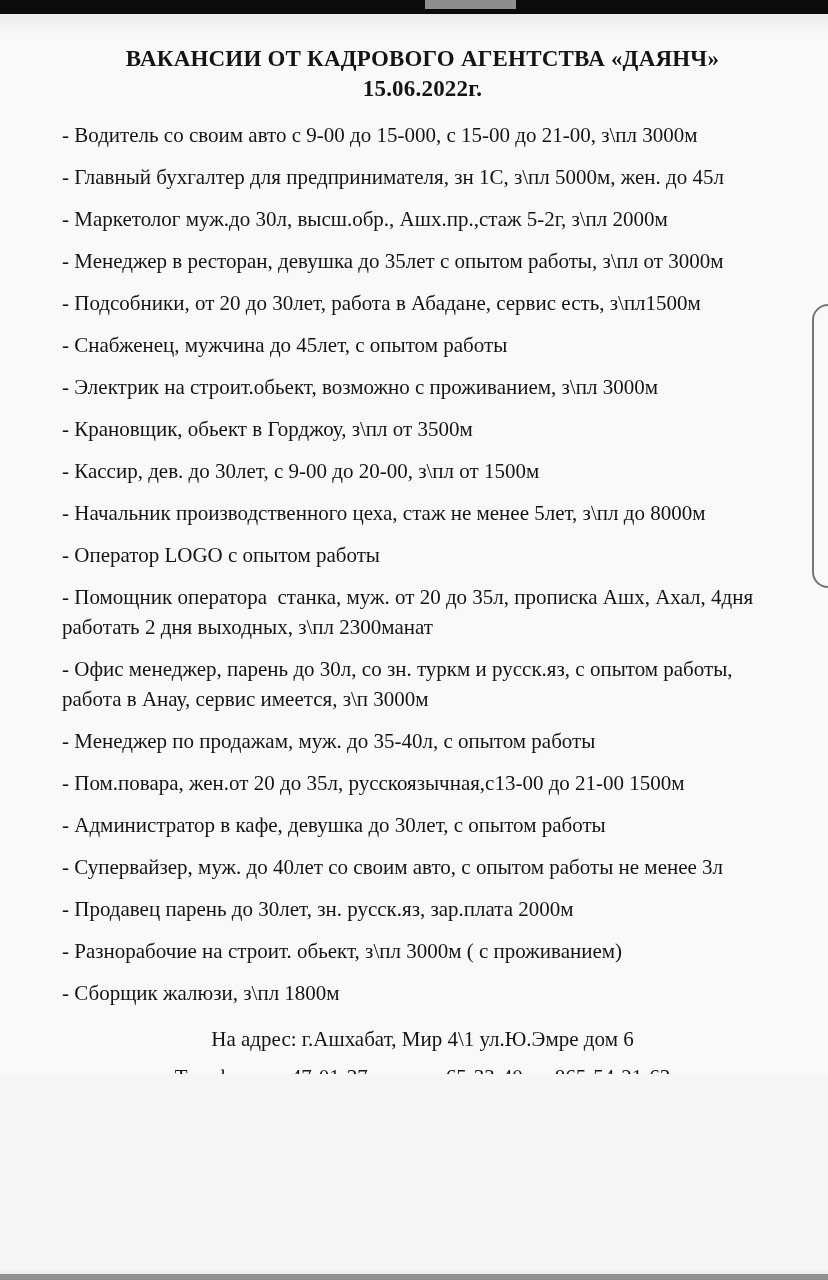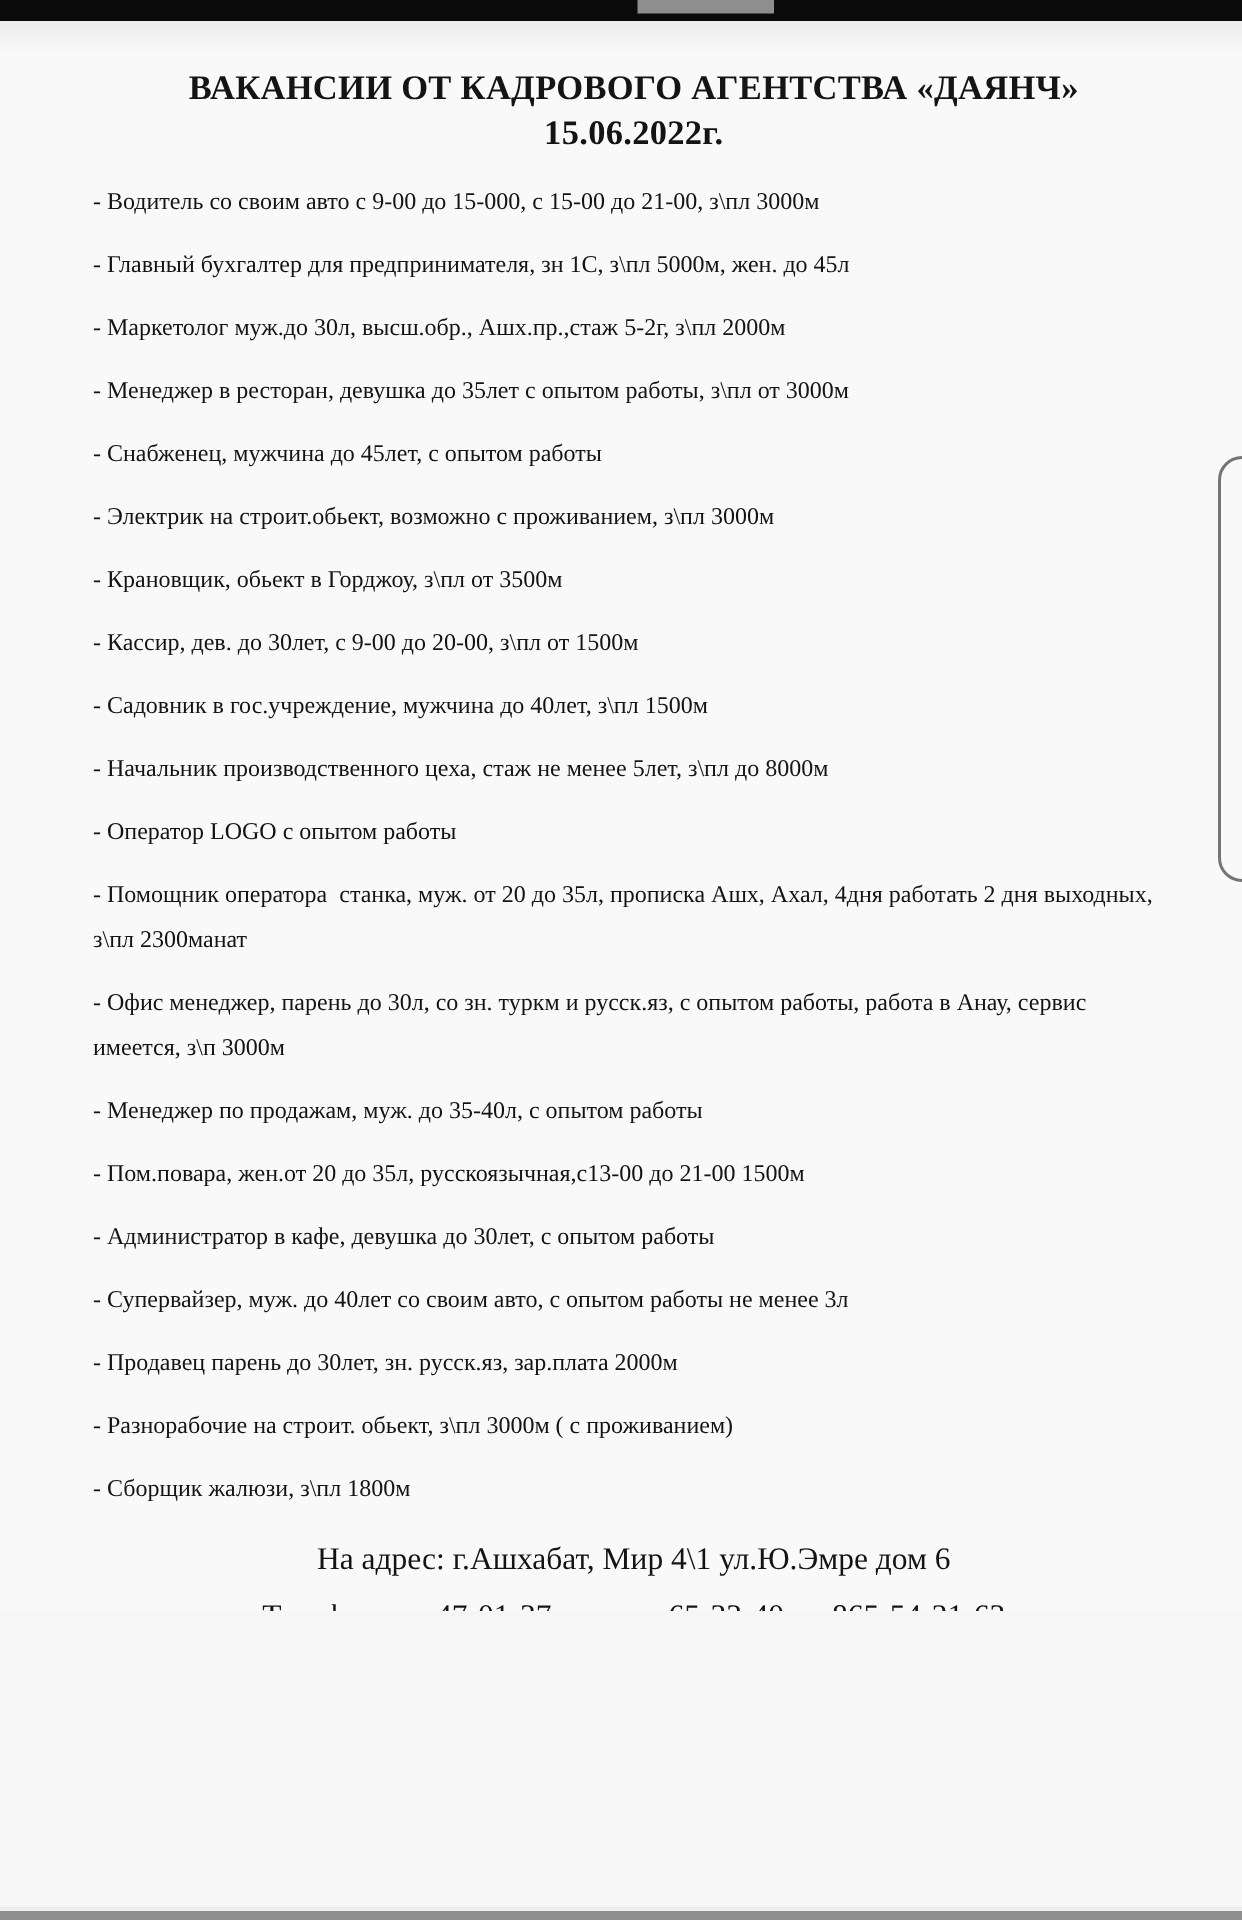--- a/index.html
+++ b/index.html
@@ -38,21 +38,21 @@
     font-size: 23px;
     font-weight: bold;
     line-height: 30px;
     text-align: center;
     margin: 0 0 16px 0;
     white-space: pre-wrap;
     letter-spacing: 0.2px;
   }
   .vacancy-list { margin: 0; padding: 0; }
   .vacancy {
-    font-size: 16px;
+    font-size: 21px;
     line-height: 30px;
     margin: 0 0 12px 0;
     white-space: pre-wrap;
   }
   .doc-footer {
     margin-top: 10px;
     text-align: center;
     font-size: 21px;
     line-height: 38px;
   }
@@ -95,25 +95,25 @@
 </div>
 
 <div class="page">
   <h1 class="doc-title">ВАКАНСИИ ОТ КАДРОВОГО АГЕНТСТВА «ДАЯНЧ»  15.06.2022г.</h1>
 
   <div class="vacancy-list">
     <p class="vacancy">- Водитель со своим авто с 9-00 до 15-000, с 15-00 до 21-00, з\пл 3000м</p>
     <p class="vacancy">- Главный бухгалтер для предпринимателя, зн 1С, з\пл 5000м, жен. до 45л</p>
     <p class="vacancy">- Маркетолог муж.до 30л, высш.обр., Ашх.пр.,стаж 5-2г, з\пл 2000м</p>
     <p class="vacancy">- Менеджер в ресторан, девушка до 35лет с опытом работы, з\пл от 3000м</p>
+    <p class="vacancy">- Подсобники, от 20 до 30лет, работа в Абадане, сервис есть, з\пл1500м</p>
     <p class="vacancy">- Снабженец, мужчина до 45лет, с опытом работы</p>
     <p class="vacancy">- Электрик на строит.обьект, возможно с проживанием, з\пл 3000м</p>
     <p class="vacancy">- Крановщик, обьект в Горджоу, з\пл от 3500м</p>
     <p class="vacancy">- Кассир, дев. до 30лет, с 9-00 до 20-00, з\пл от 1500м</p>
-    <p class="vacancy">- Садовник в гос.учреждение, мужчина до 40лет, з\пл 1500м</p>
     <p class="vacancy">- Начальник производственного цеха, стаж не менее 5лет, з\пл до 8000м</p>
     <p class="vacancy">- Оператор LOGO с опытом работы</p>
     <p class="vacancy">- Помощник оператора  станка, муж. от 20 до 35л, прописка Ашх, Ахал, 4дня работать 2 дня выходных, з\пл 2300манат</p>
     <p class="vacancy">- Офис менеджер, парень до 30л, со зн. туркм и русск.яз, с опытом работы, работа в Анау, сервис имеется, з\п 3000м</p>
     <p class="vacancy">- Менеджер по продажам, муж. до 35-40л, с опытом работы</p>
     <p class="vacancy">- Пом.повара, жен.от 20 до 35л, русскоязычная,с13-00 до 21-00 1500м</p>
     <p class="vacancy">- Администратор в кафе, девушка до 30лет, с опытом работы</p>
     <p class="vacancy">- Супервайзер, муж. до 40лет со своим авто, с опытом работы не менее 3л</p>
     <p class="vacancy">- Продавец парень до 30лет, зн. русск.яз, зар.плата 2000м</p>
     <p class="vacancy">- Разнорабочие на строит. обьект, з\пл 3000м ( с проживанием)</p>

